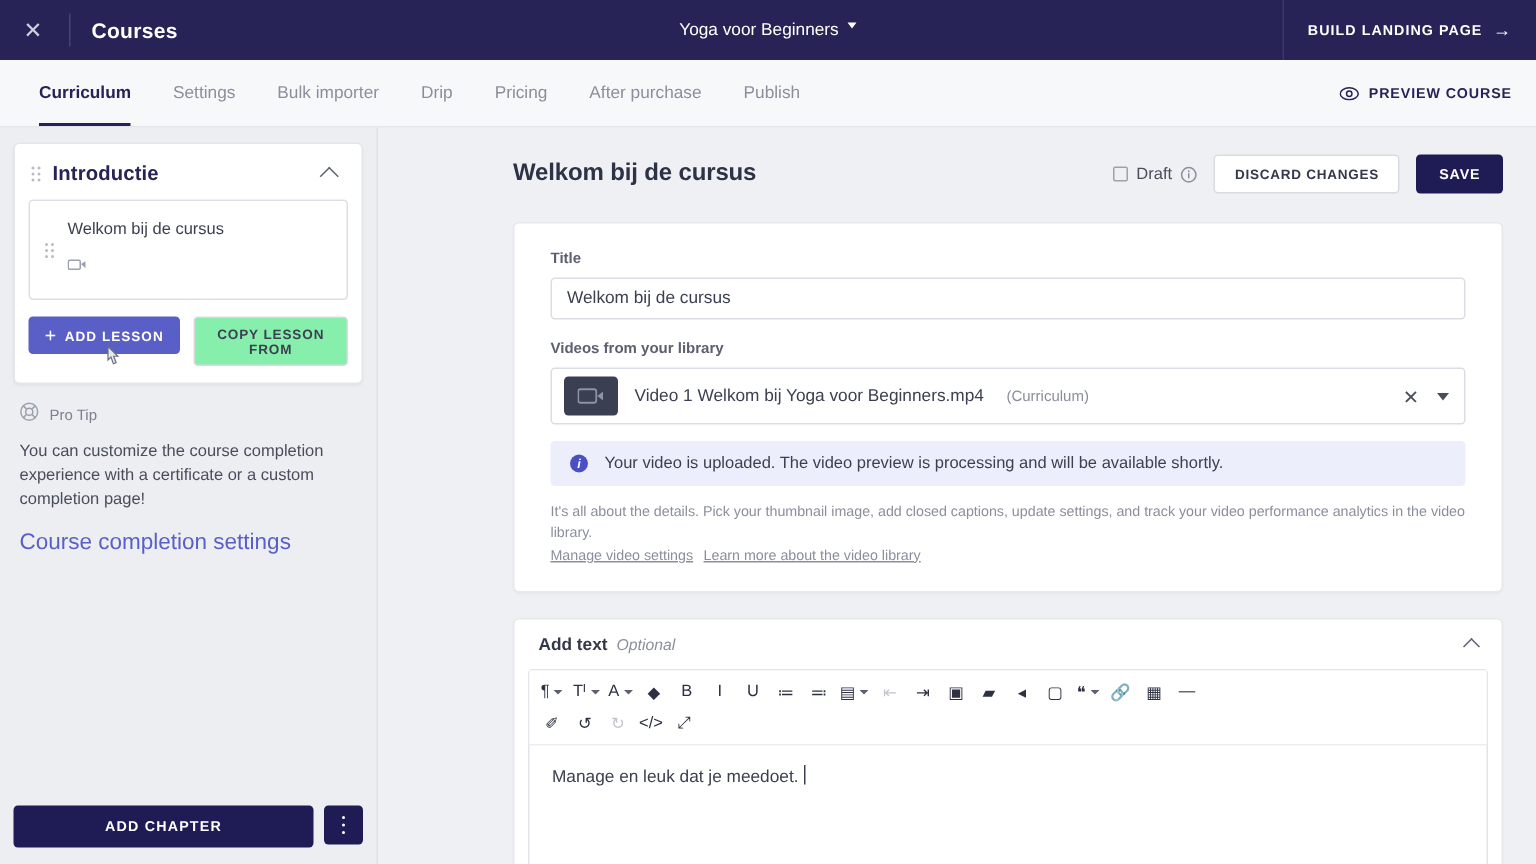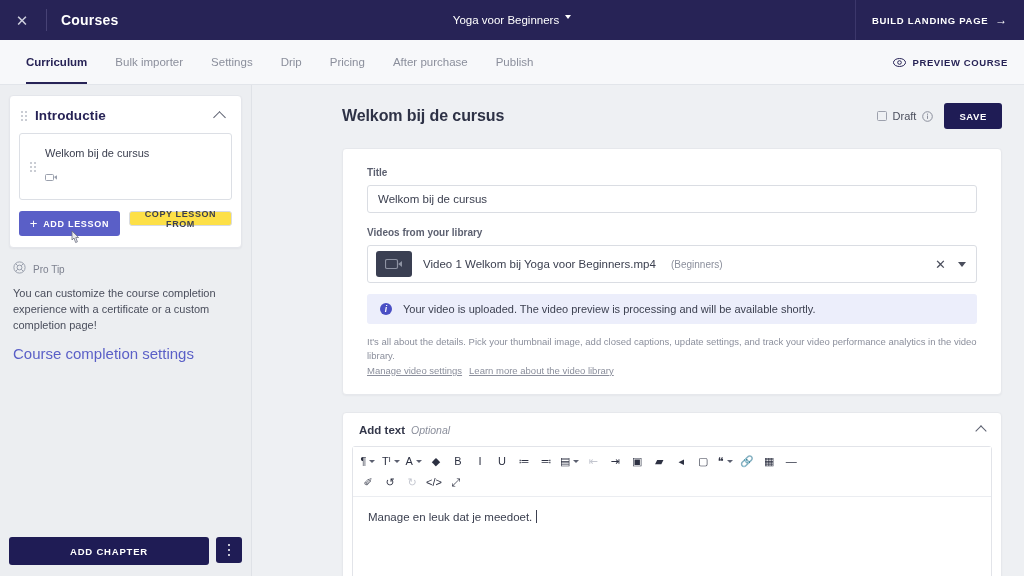--- a/index.html
+++ b/index.html
@@ -106,22 +106,22 @@
   .lesson-name { font-size: 11px; color: #3c4050; }
   .cam-ic { display: block; }
   .lesson-btns { display: flex; gap: 9px; margin-top: 11px; }
   .btn-add-lesson {
     flex: 1; background: #5a5fc7; color: #fff; border: none; border-radius: 3px;
     height: 25px; font-size: 9px; font-weight: bold; letter-spacing: .7px;
     display: flex; align-items: center; justify-content: center; gap: 5px;
     cursor: pointer; font-family: inherit; position: relative;
   }
   .btn-copy-lesson {
-    flex: 1; background: #fde047; color: #3c4050; border: 1px solid #d8dbe2;
-    border-radius: 3px; height: 15px; font-size: 9px; font-weight: bold;
+    flex: 1; background: #86efac; color: #3c4050; border: 1px solid #d8dbe2;
+    border-radius: 3px; height: 33px; font-size: 9px; font-weight: bold;
     letter-spacing: .6px; display: flex; align-items: center;
     justify-content: center; cursor: pointer; font-family: inherit;
   }
   .plus-ic { font-size: 13px; font-weight: normal; line-height: 1; margin-top: -1px; }
   .cursor-hand {
     position: absolute; left: 50%; top: 19px; width: 12px; height: 14px;
     pointer-events: none;
   }
 
   .protip { padding: 12px 4px 0 4px; }
@@ -284,24 +284,24 @@
     </div>
   </div>
 </div>
 
 <div class="tabsbar">
   <div class="tabs" id="tab-list">
       <div class="tab active">
         <span>Curriculum</span>
       </div>
       <div class="tab">
+        <span>Settings</span>
+      </div>
+      <div class="tab">
         <span>Bulk importer</span>
-      </div>
-      <div class="tab">
-        <span>Settings</span>
       </div>
       <div class="tab">
         <span>Drip</span>
       </div>
       <div class="tab">
         <span>Pricing</span>
       </div>
       <div class="tab">
         <span>After purchase</span>
       </div>
@@ -409,20 +409,21 @@
             <span class="checkbox"></span>
             <span class="draft-label">Draft</span>
             <span class="info-ic">
               <svg width="11" height="11" viewBox="0 0 11 11">
                   <circle cx="5.5" cy="5.5" r="4.8" fill="none" stroke="#8b8f9c" stroke-width="1"></circle>
                   <rect x="5" y="4.5" width="1" height="3.4" fill="#8b8f9c"></rect>
                   <rect x="5" y="2.6" width="1" height="1.2" fill="#8b8f9c"></rect>
                 </svg>
             </span>
           </div>
+          <button class="btn-discard">DISCARD CHANGES</button>
           <button class="btn-save">SAVE</button>
         </div>
       </div>
 
       <div class="card">
 
         <div class="field-block">
           <div class="field-label">Title</div>
           <input class="text-input" type="text" value="Welkom bij de cursus" style="">
         </div>
@@ -430,21 +431,21 @@
         <div>
           <div class="field-label">Videos from your library</div>
           <div class="video-row">
             <span class="video-thumb">
               <svg width="18" height="12" viewBox="0 0 18 12">
                   <rect x="0.5" y="1.5" width="12" height="9" rx="1.5" fill="none" stroke="#8e93a3" stroke-width="1.2"></rect>
                   <path d="M13.2 6 L17 3 L17 9 Z" fill="#8e93a3"></path>
                 </svg>
             </span>
             <span class="video-name">Video 1 Welkom bij Yoga voor Beginners.mp4</span>
-            <span class="video-state">(Beginners)</span>
+            <span class="video-state">(Curriculum)</span>
             <span class="video-actions">
               <span class="x-btn">✕</span>
               <span class="cv-down"></span>
             </span>
           </div>
         </div>
 
         <div class="info-banner">
           <span class="info-dot">i</span>
           <span class="info-banner-text">Your video is uploaded. The video preview is processing and will be available shortly.</span>

